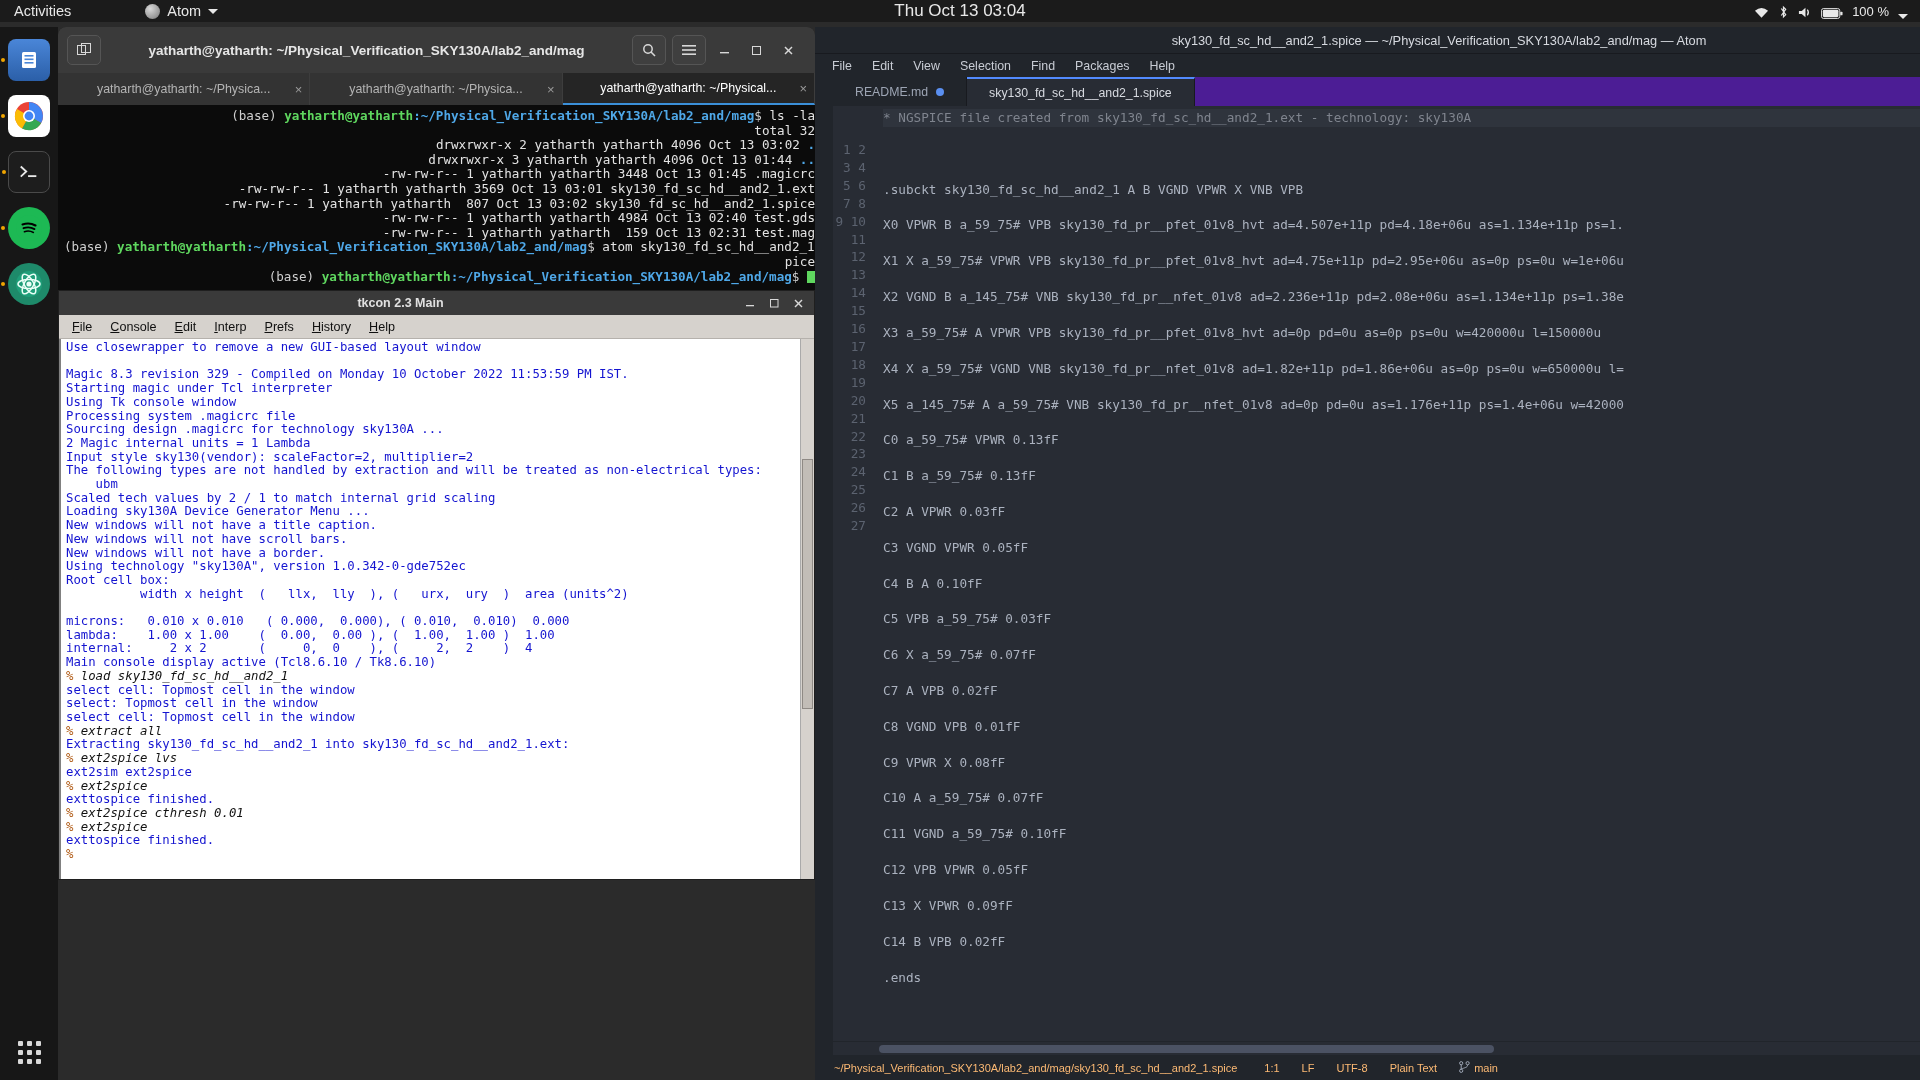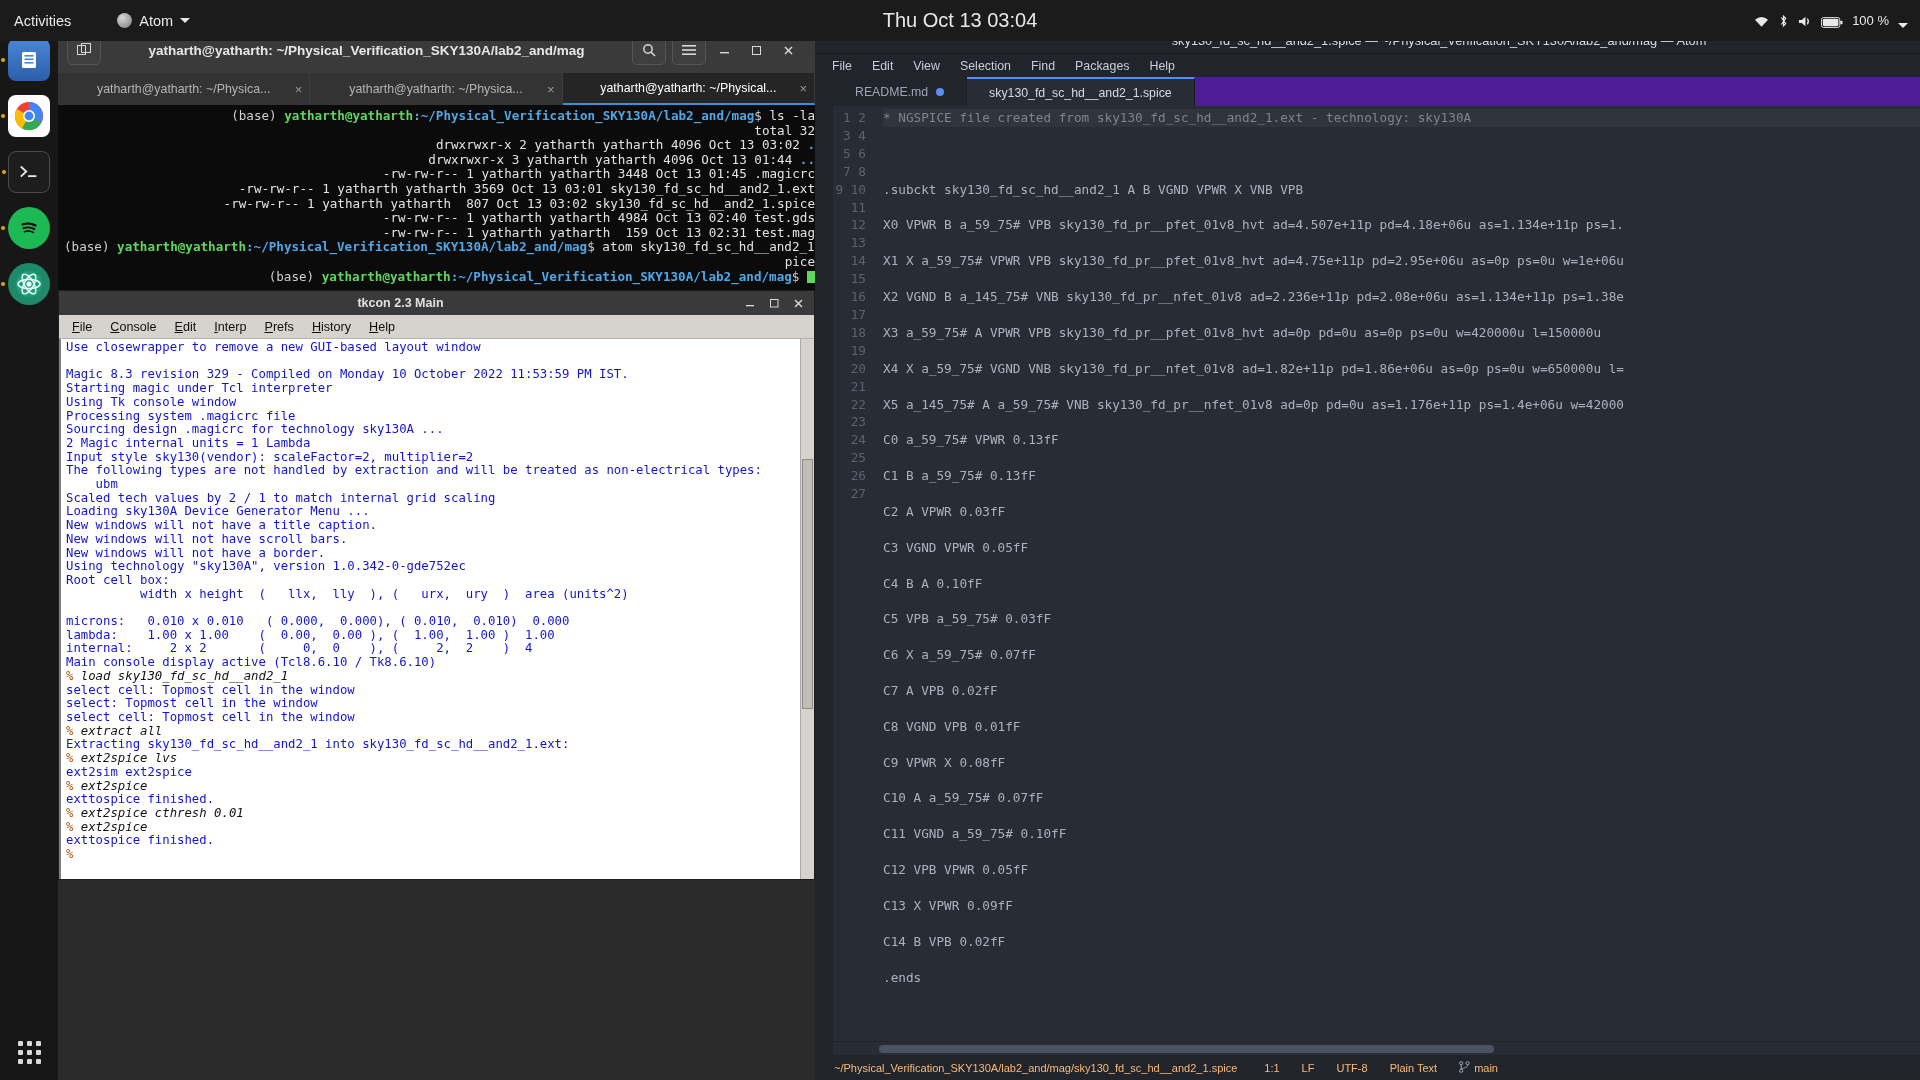--- a/index.html
+++ b/index.html
@@ -1,33 +1,33 @@
 <!DOCTYPE html>
 <html><head>
 <meta charset="utf-8">
 <style>
   * { margin:0; padding:0; box-sizing:border-box; }
   html,body { width:1920px; height:1080px; overflow:hidden; background:#2b2b2b; }
   body { font-family:"Liberation Sans", sans-serif; font-size:13px; }
 
   
   #topbar {
-    position:absolute; left:0; top:0; width:1920px; height:41px;
+    position:absolute; left:0; top:0; width:1920px; height:22px;
     background:#1b1b1b; color:#e8e8e8; display:flex; align-items:center;
-    font-size:14.5px; z-index:500;
+    font-size:14.5px; z-index:500;gap:28px;
   }
   #activities { margin-left:14px; cursor:pointer; }
   #appmenu { margin-left:46px; display:flex; align-items:center; gap:7px; cursor:pointer; }
   .app-dot {
     width:15px; height:15px; border-radius:50%;
     background:radial-gradient(circle at 35% 32%, #d8d8d8 0%, #9a9a9a 65%, #6e6e6e 100%);
     display:inline-block;
   }
   .caret-dn { width:0;height:0;border-left:5px solid transparent;border-right:5px solid transparent;border-top:5px solid #e8e8e8; }
-  #clock { position:absolute; left:50%; transform:translateX(-50%); font-size:20px; }
+  #clock { position:absolute; left:50%; transform:translateX(-50%); font-size:17px; }
   #tray { position:absolute; right:12px; display:flex; align-items:flex-end; gap:9px; font-size:13px; }
   #tray svg { display:block; }
 
   
   #dock {
     position:absolute; left:0; top:27px; width:58px; height:1053px;
     background:rgba(22,22,22,0.92); z-index:400;
     display:flex; flex-direction:column; align-items:center; padding-top:12px; gap:14px;
   }
   .dock-icon { width:42px; height:42px; border-radius:8px; position:relative; cursor:pointer;
@@ -104,21 +104,21 @@
   #atom-left { width:18px; background:#21252b; }
   #atom-editorcol { flex:1; display:flex; flex-direction:column; overflow:hidden; }
   #atom-tabs { height:29px; background:#4c1d95; display:flex; align-items:stretch;text-align:center; }
   .atab { display:flex; align-items:center; gap:8px; padding:0 22px; font-size:12.3px;
           color:#9da5b4; background:#21252b; border-right:1px solid #181a1f; cursor:pointer; }
   .atab.active { background:#282c34; color:#d7dae0; border-top:2px solid #528bff; }
   .mod-dot { width:8px;height:8px;border-radius:50%;background:#5a8ff0; display:inline-block; }
   #atom-editor { flex:1; background:#282c34; display:flex; overflow:hidden; position:relative; }
   #gutter { width:42px; text-align:right; padding:3px 9px 0 0; color:#5c6370;
             font-family:"DejaVu Sans Mono", monospace; font-size:12.7px; line-height:17.9px;
-            user-select:none; background:#282c34; }
+            user-select:none; background:#282c34;margin-top:32px; }
   #code { flex:1; padding:3px 0 0 8px; font-family:"DejaVu Sans Mono", monospace;
           font-size:12.7px; line-height:17.9px; color:#abb2bf; white-space:pre; overflow:hidden; }
   .c-comment { color:#7f848e; }
   #code .hl { display:block; }
   #hscroll-wrap { height:14px; background:#282c34; border-top:1px solid #21252b; position:relative; }
   #hscroll { position:absolute; left:46px; top:3px; width:615px; height:8px;
              background:#4b5263; border-radius:4px; }
   #atom-status { height:25px; background:#21252b; display:flex; align-items:center;
                  color:#fdba74; font-size:11px; padding:0 10px; gap:4px; }
   .st { padding:0 9px; cursor:pointer; white-space:nowrap; }

